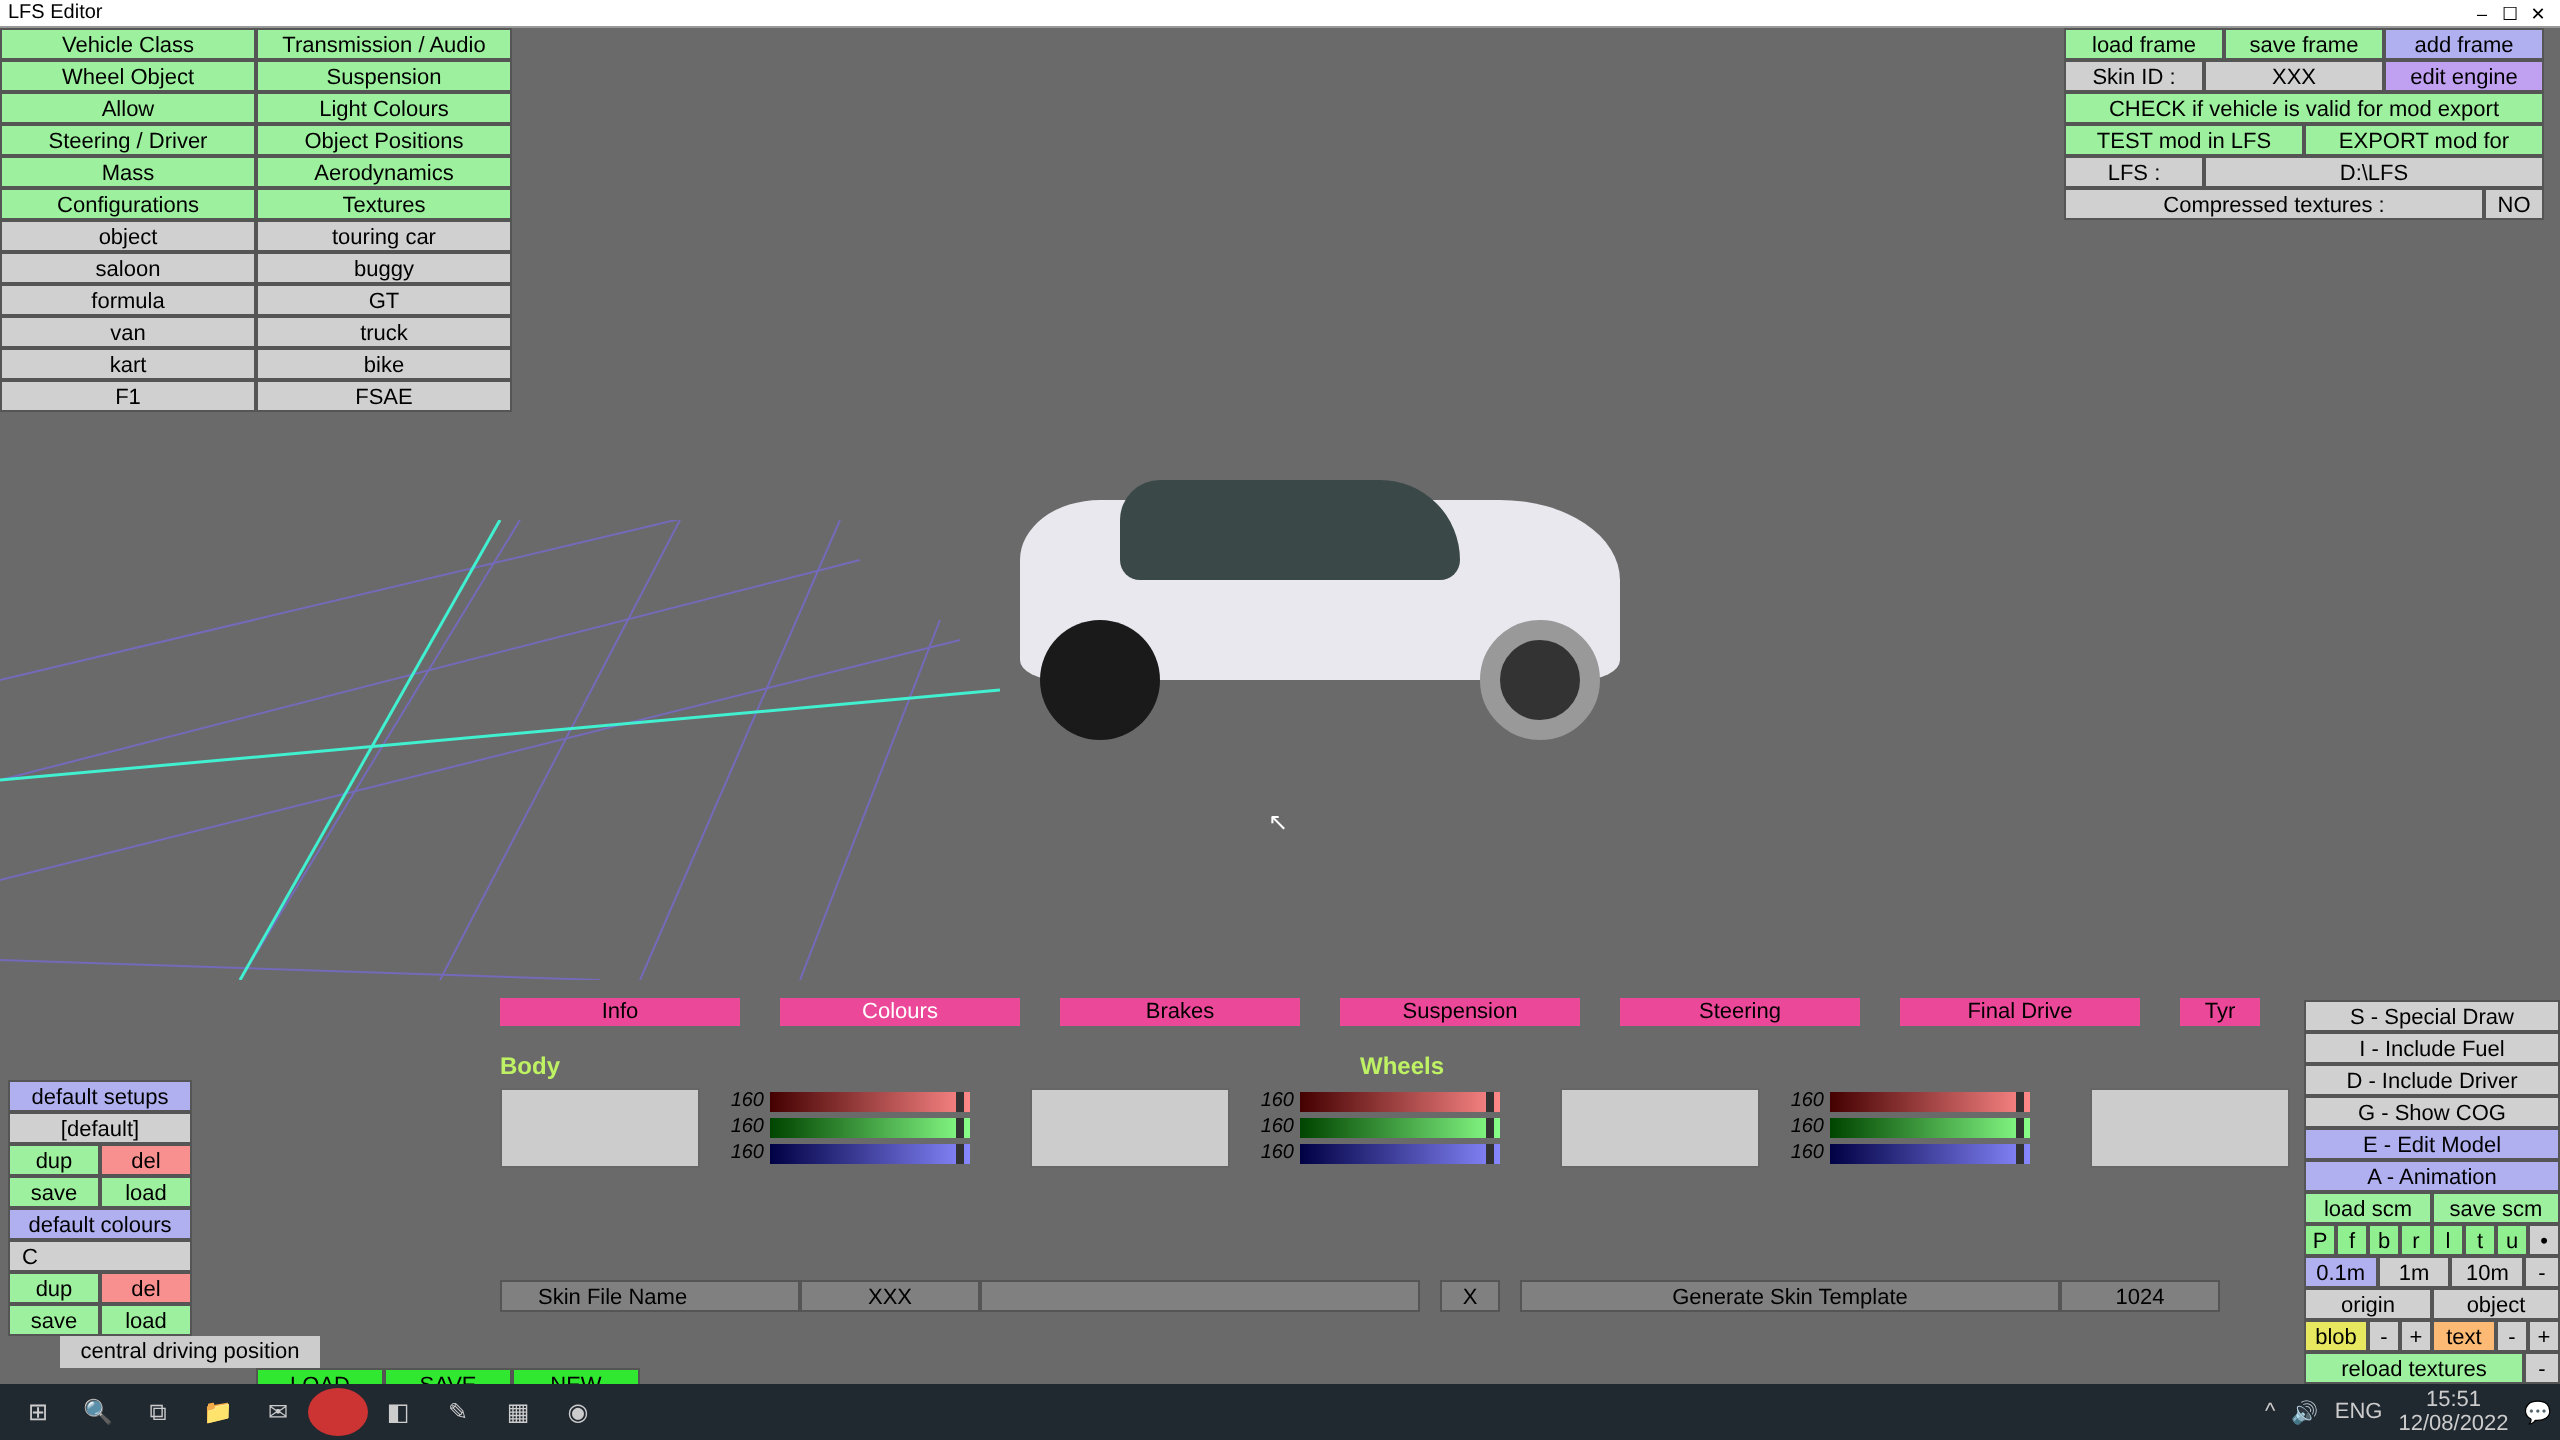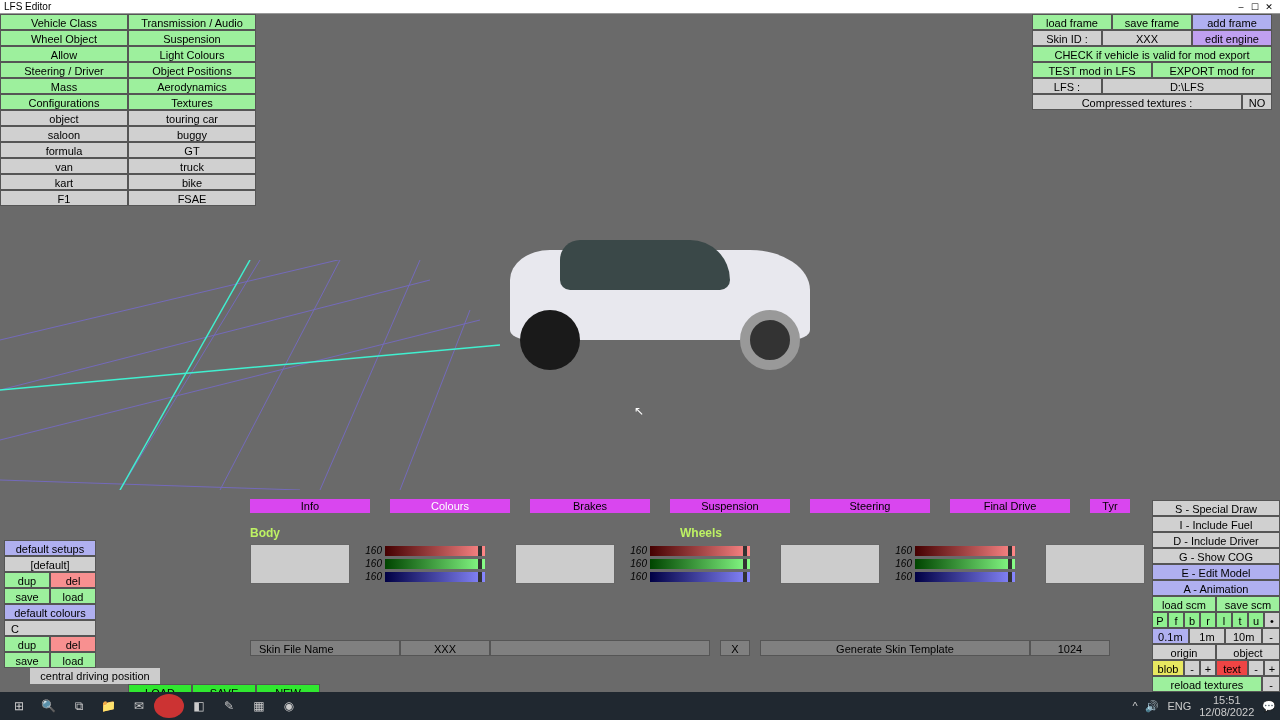--- a/index.html
+++ b/index.html
@@ -25,21 +25,21 @@
 .tl-grid .row { display:flex; }
 .tl-grid .cell { width:128px; }
 
 
 .tr-panel { position:absolute; right:8px; top:14px; width:240px; }
 .tr-panel .row { display:flex; }
 .tr-panel .cell { flex:1; }
 
 
 .tabrow { position:absolute; top:499px; left:250px; right:130px; display:flex; gap:20px; }
-.tabrow .tab { width:120px; height:14px; line-height:14px; text-align:center; background:#d946ef; }
+.tabrow .tab { width:120px; height:14px; line-height:14px; text-align:center; background:#ec4899; }
 
 
 .colours { position:absolute; top:526px; left:250px; right:130px; }
 .sect-title { font-size:12px; font-weight:bold; color:#bef264; margin-bottom:4px; }
 .swatches { display:flex; gap:30px; }
 .swatch-group { display:flex; }
 .swatch { width:100px; height:40px; background:#ccc; border:1px solid #666; }
 .sliders { display:flex; flex-direction:column; margin-left:0; }
 .slider-row { display:flex; align-items:center; height:13px; }
 .slider-val { width:35px; text-align:right; padding-right:3px; font-size:10px;font-style:italic; }
@@ -304,21 +304,21 @@
             <div class="slider-bar b">
               <div class="slider-knob"></div>
             </div>
           </div>
       </div>
     </div>
   </div>
 </div>
 
 <div class="skinrow">
-  <div class="cell dark" style="width:150px;text-align:left;padding-left:8px">Skin File Name</div>
+  <div class="cell dark" style="width:150px;text-align:left;padding-left:18px">Skin File Name</div>
   <div class="cell dark" style="width:90px">XXX</div>
   <div class="cell dark" style="width:220px"></div>
   <div style="width:10px"></div>
   <div class="cell dark" style="width:30px">X</div>
   <div style="width:10px"></div>
   <div class="cell dark" style="width:270px">Generate Skin Template</div>
   <div class="cell dark" style="width:80px">1024</div>
 </div>
 
 <div class="lb" style="bottom:52px">
@@ -378,21 +378,21 @@
     <div class="cell hdr mini" style="flex:0 0 18px">-</div>
   </div>
   <div class="row">
     <div class="cell hdr mini">origin</div>
     <div class="cell hdr mini">object</div>
   </div>
   <div class="row">
     <div class="cell" style="background:#e8e860;flex:0 0 32px">blob</div>
     <div class="cell hdr" style="flex:0 0 16px">-</div>
     <div class="cell hdr" style="flex:0 0 16px">+</div>
-    <div class="cell" style="background:#ef4444;flex:0 0 32px">text</div>
+    <div class="cell" style="background:#fdba74;flex:0 0 32px">text</div>
     <div class="cell hdr" style="flex:0 0 16px">-</div>
     <div class="cell hdr" style="flex:0 0 16px">+</div>
   </div>
   <div class="row">
     <div class="cell sel mini">reload textures</div>
     <div class="cell hdr" style="flex:0 0 18px">-</div>
   </div>
 </div>
 
 <div class="taskbar">

